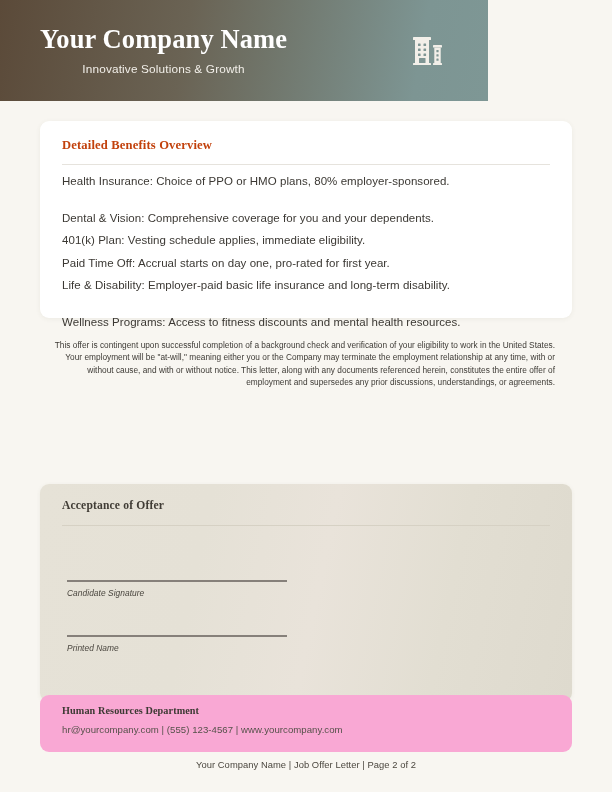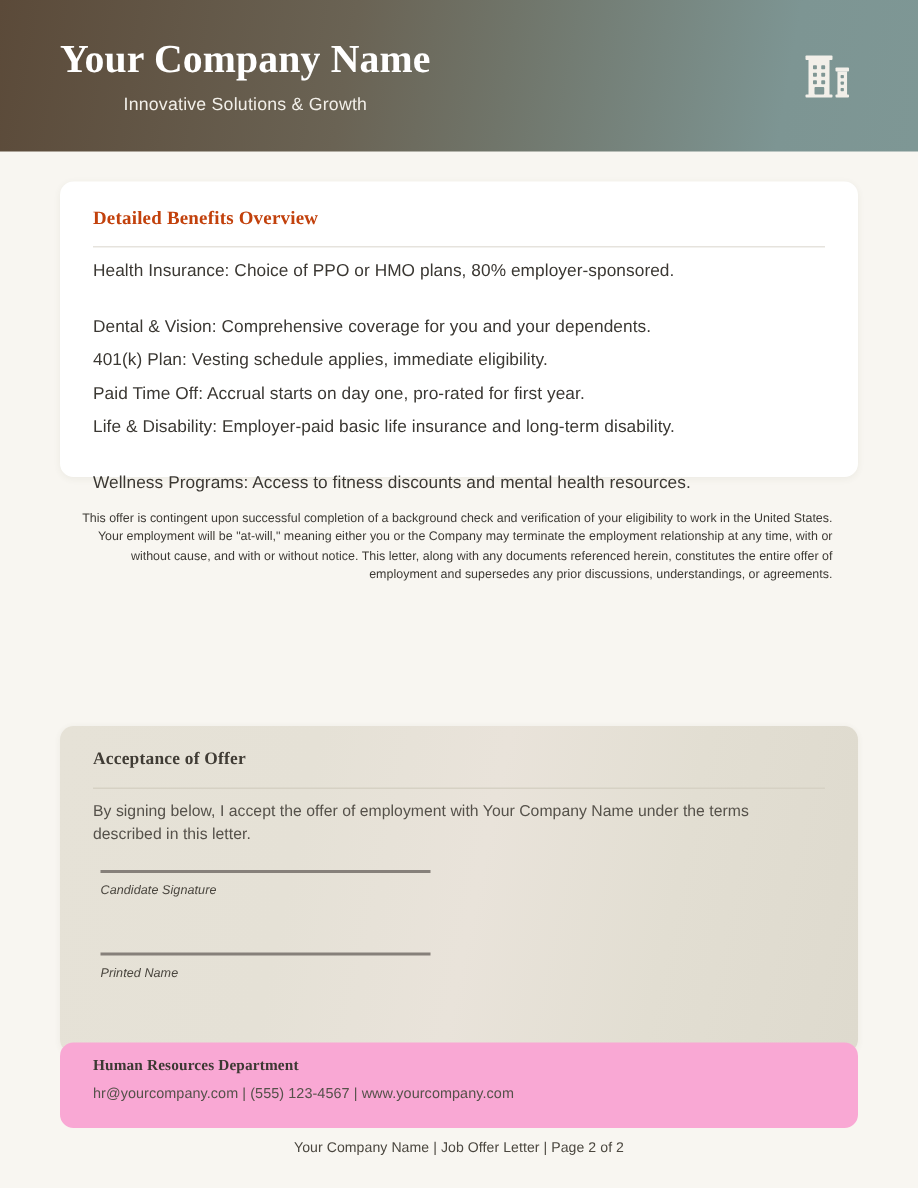--- a/index.html
+++ b/index.html
@@ -20,21 +20,21 @@
     width: 612px;
     height: 792px;
     background: #f8f6f1;
   }
 
   
   .header {
     position: absolute;
     left: 0;
     top: 0;
-    width: 612px;
+    width: 488px;
     height: 101px;
     background: linear-gradient(100deg, #5b4a39 0%, #6a6354 38%, #70756a 55%, #7d9593 85%, #7e9795 100%);
     overflow: hidden;
   }
   .header-text {
     position: absolute;
     left: 40px;
     top: 26px;
   }
   .company-name {
@@ -262,21 +262,20 @@
   <div class="benefit-line b2">401(k) Plan: Vesting schedule applies, immediate eligibility.</div>
   <div class="benefit-line b3">Paid Time Off: Accrual starts on day one, pro-rated for first year.</div>
   <div class="benefit-line b4">Life &amp; Disability: Employer-paid basic life insurance and long-term disability.</div>
   <div class="benefit-line b5">Wellness Programs: Access to fitness discounts and mental health resources.</div>
 
   <div class="legal-paragraph">This offer is contingent upon successful completion of a background check and verification of your eligibility to work in the United States. Your employment will be "at-will," meaning either you or the Company may terminate the employment relationship at any time, with or without cause, and with or without notice. This letter, along with any documents referenced herein, constitutes the entire offer of employment and supersedes any prior discussions, understandings, or agreements.</div>
 
   <div class="acceptance-card">
     <div class="acceptance-title">Acceptance of Offer</div>
     <div class="acceptance-divider"></div>
-    <div class="acceptance-body">By signing below, I accept the offer of employment with Your Company Name under the terms described in this letter.</div>
 
     <div class="sig-block sig-1">
       <div class="sig-rule"></div>
       <div class="sig-label">Candidate Signature</div>
     </div>
 
     <div class="sig-block sig-2">
       <div class="sig-rule"></div>
       <div class="sig-label">Printed Name</div>
     </div>

